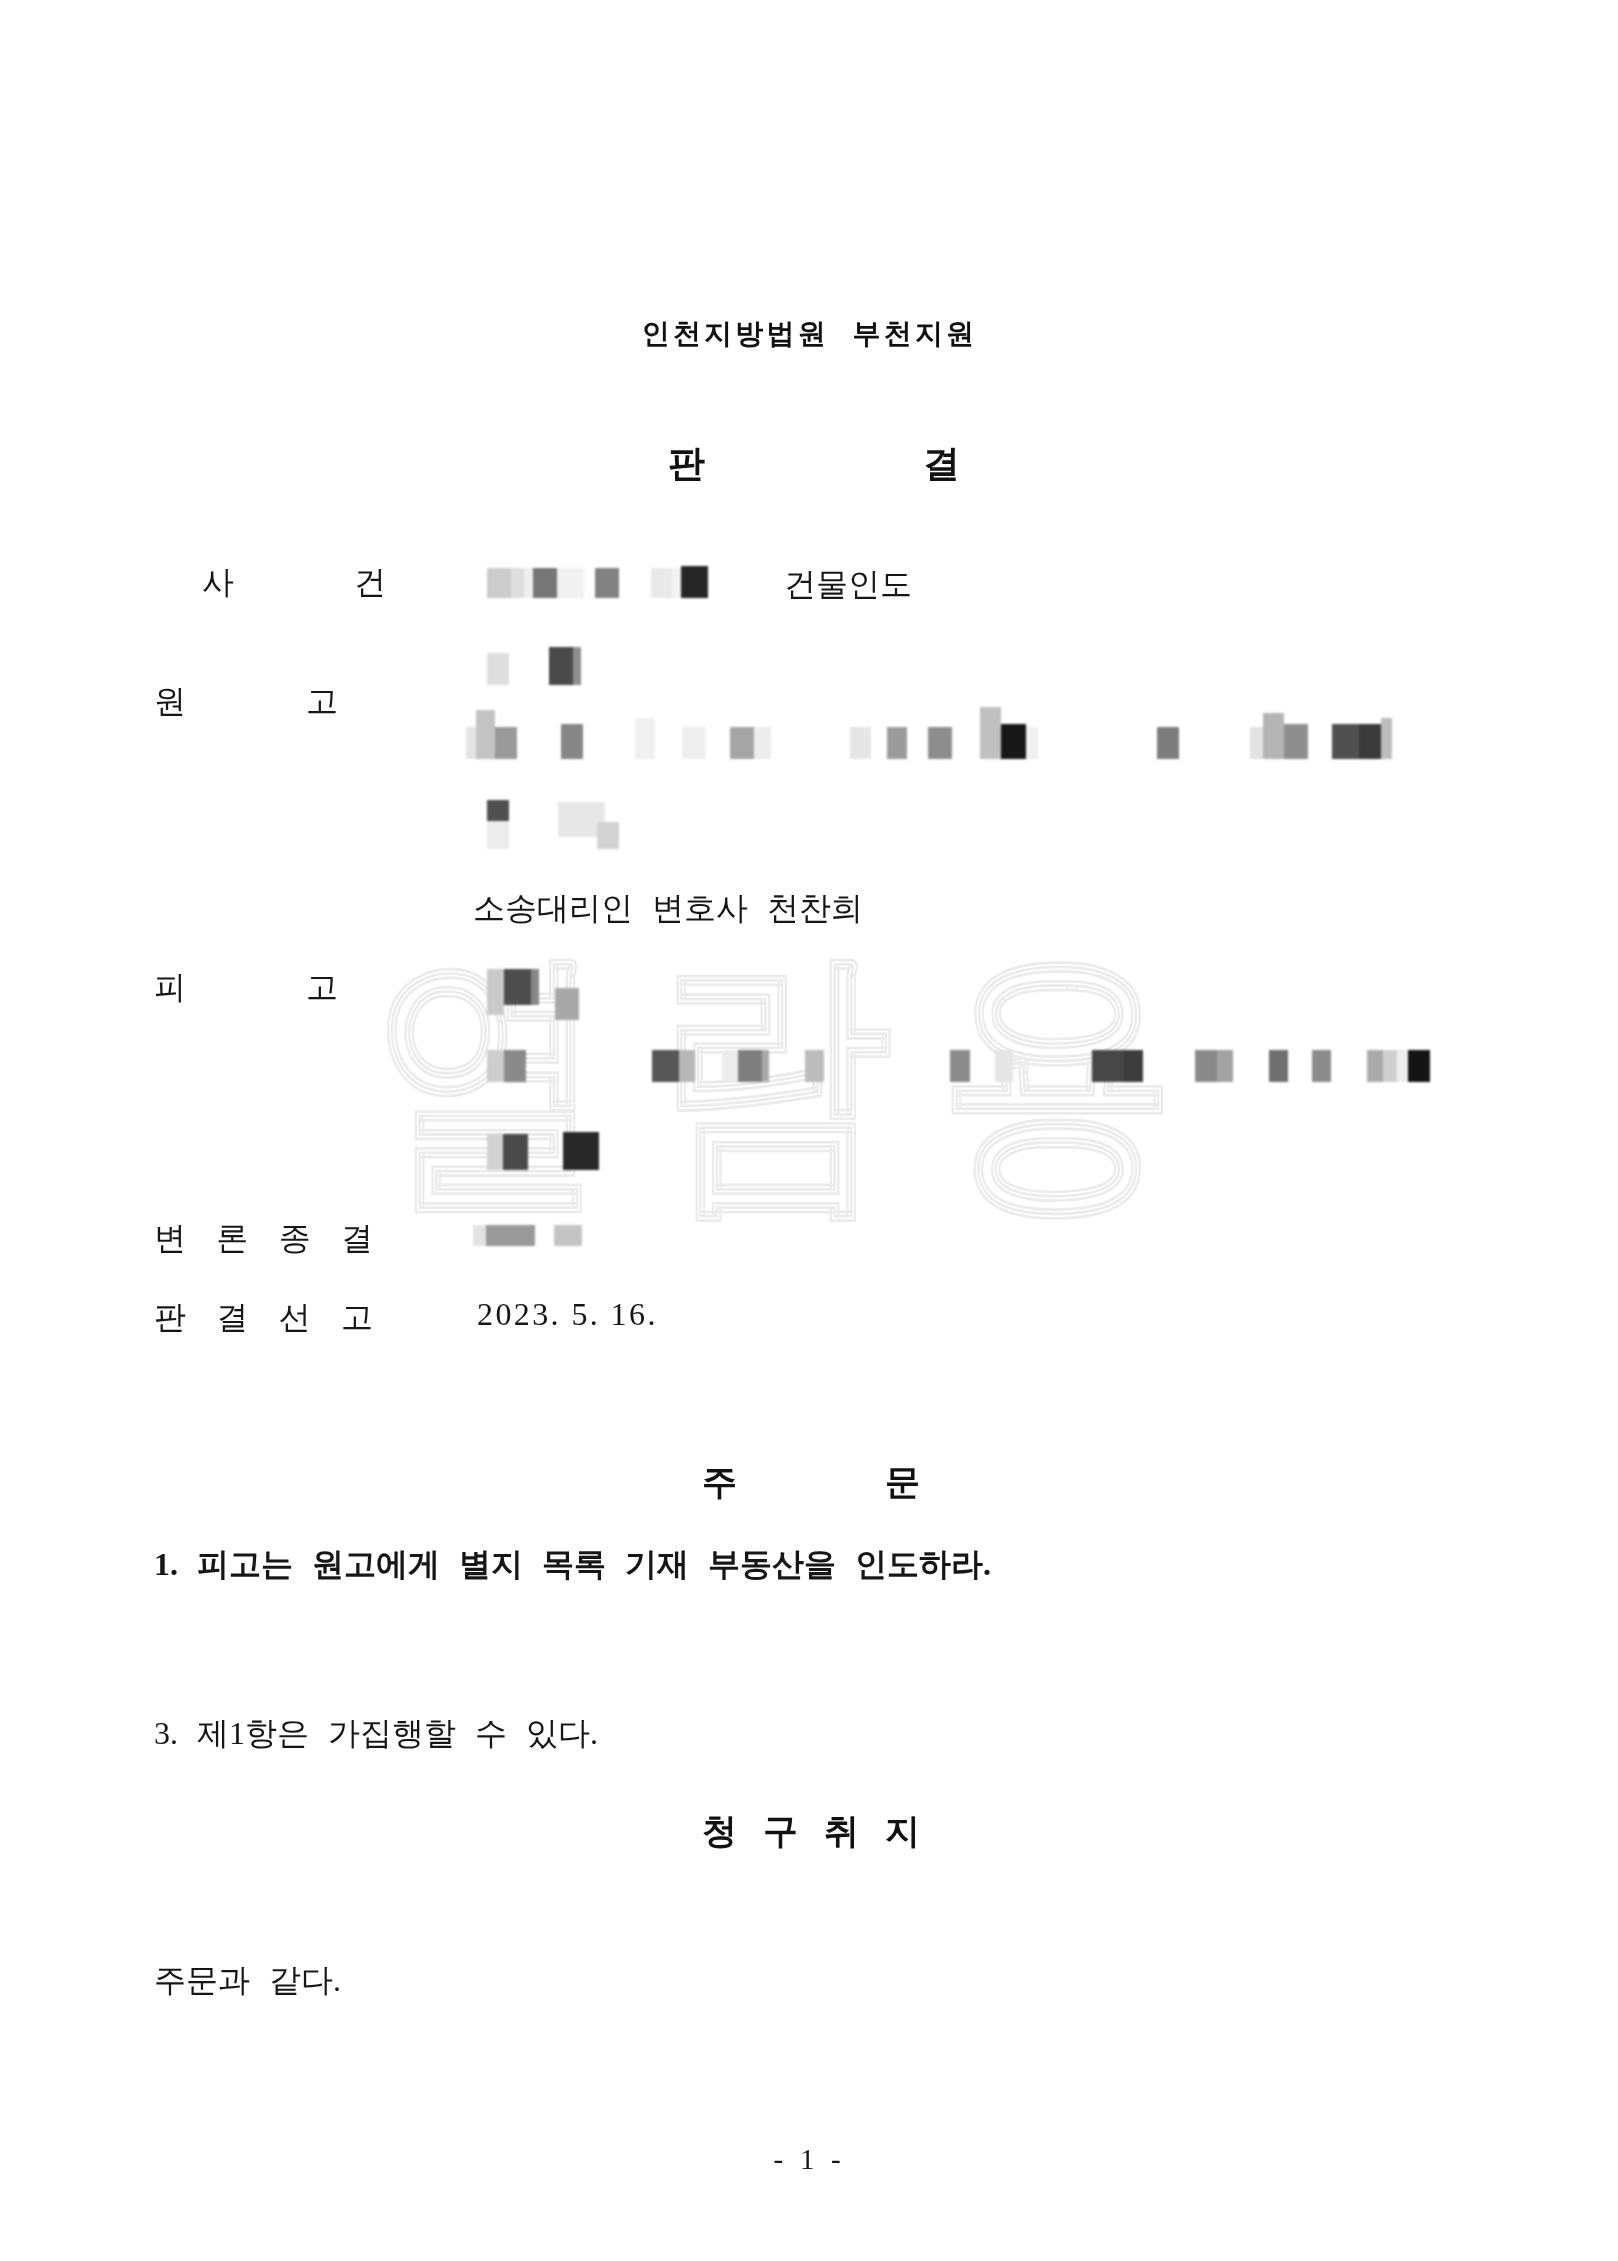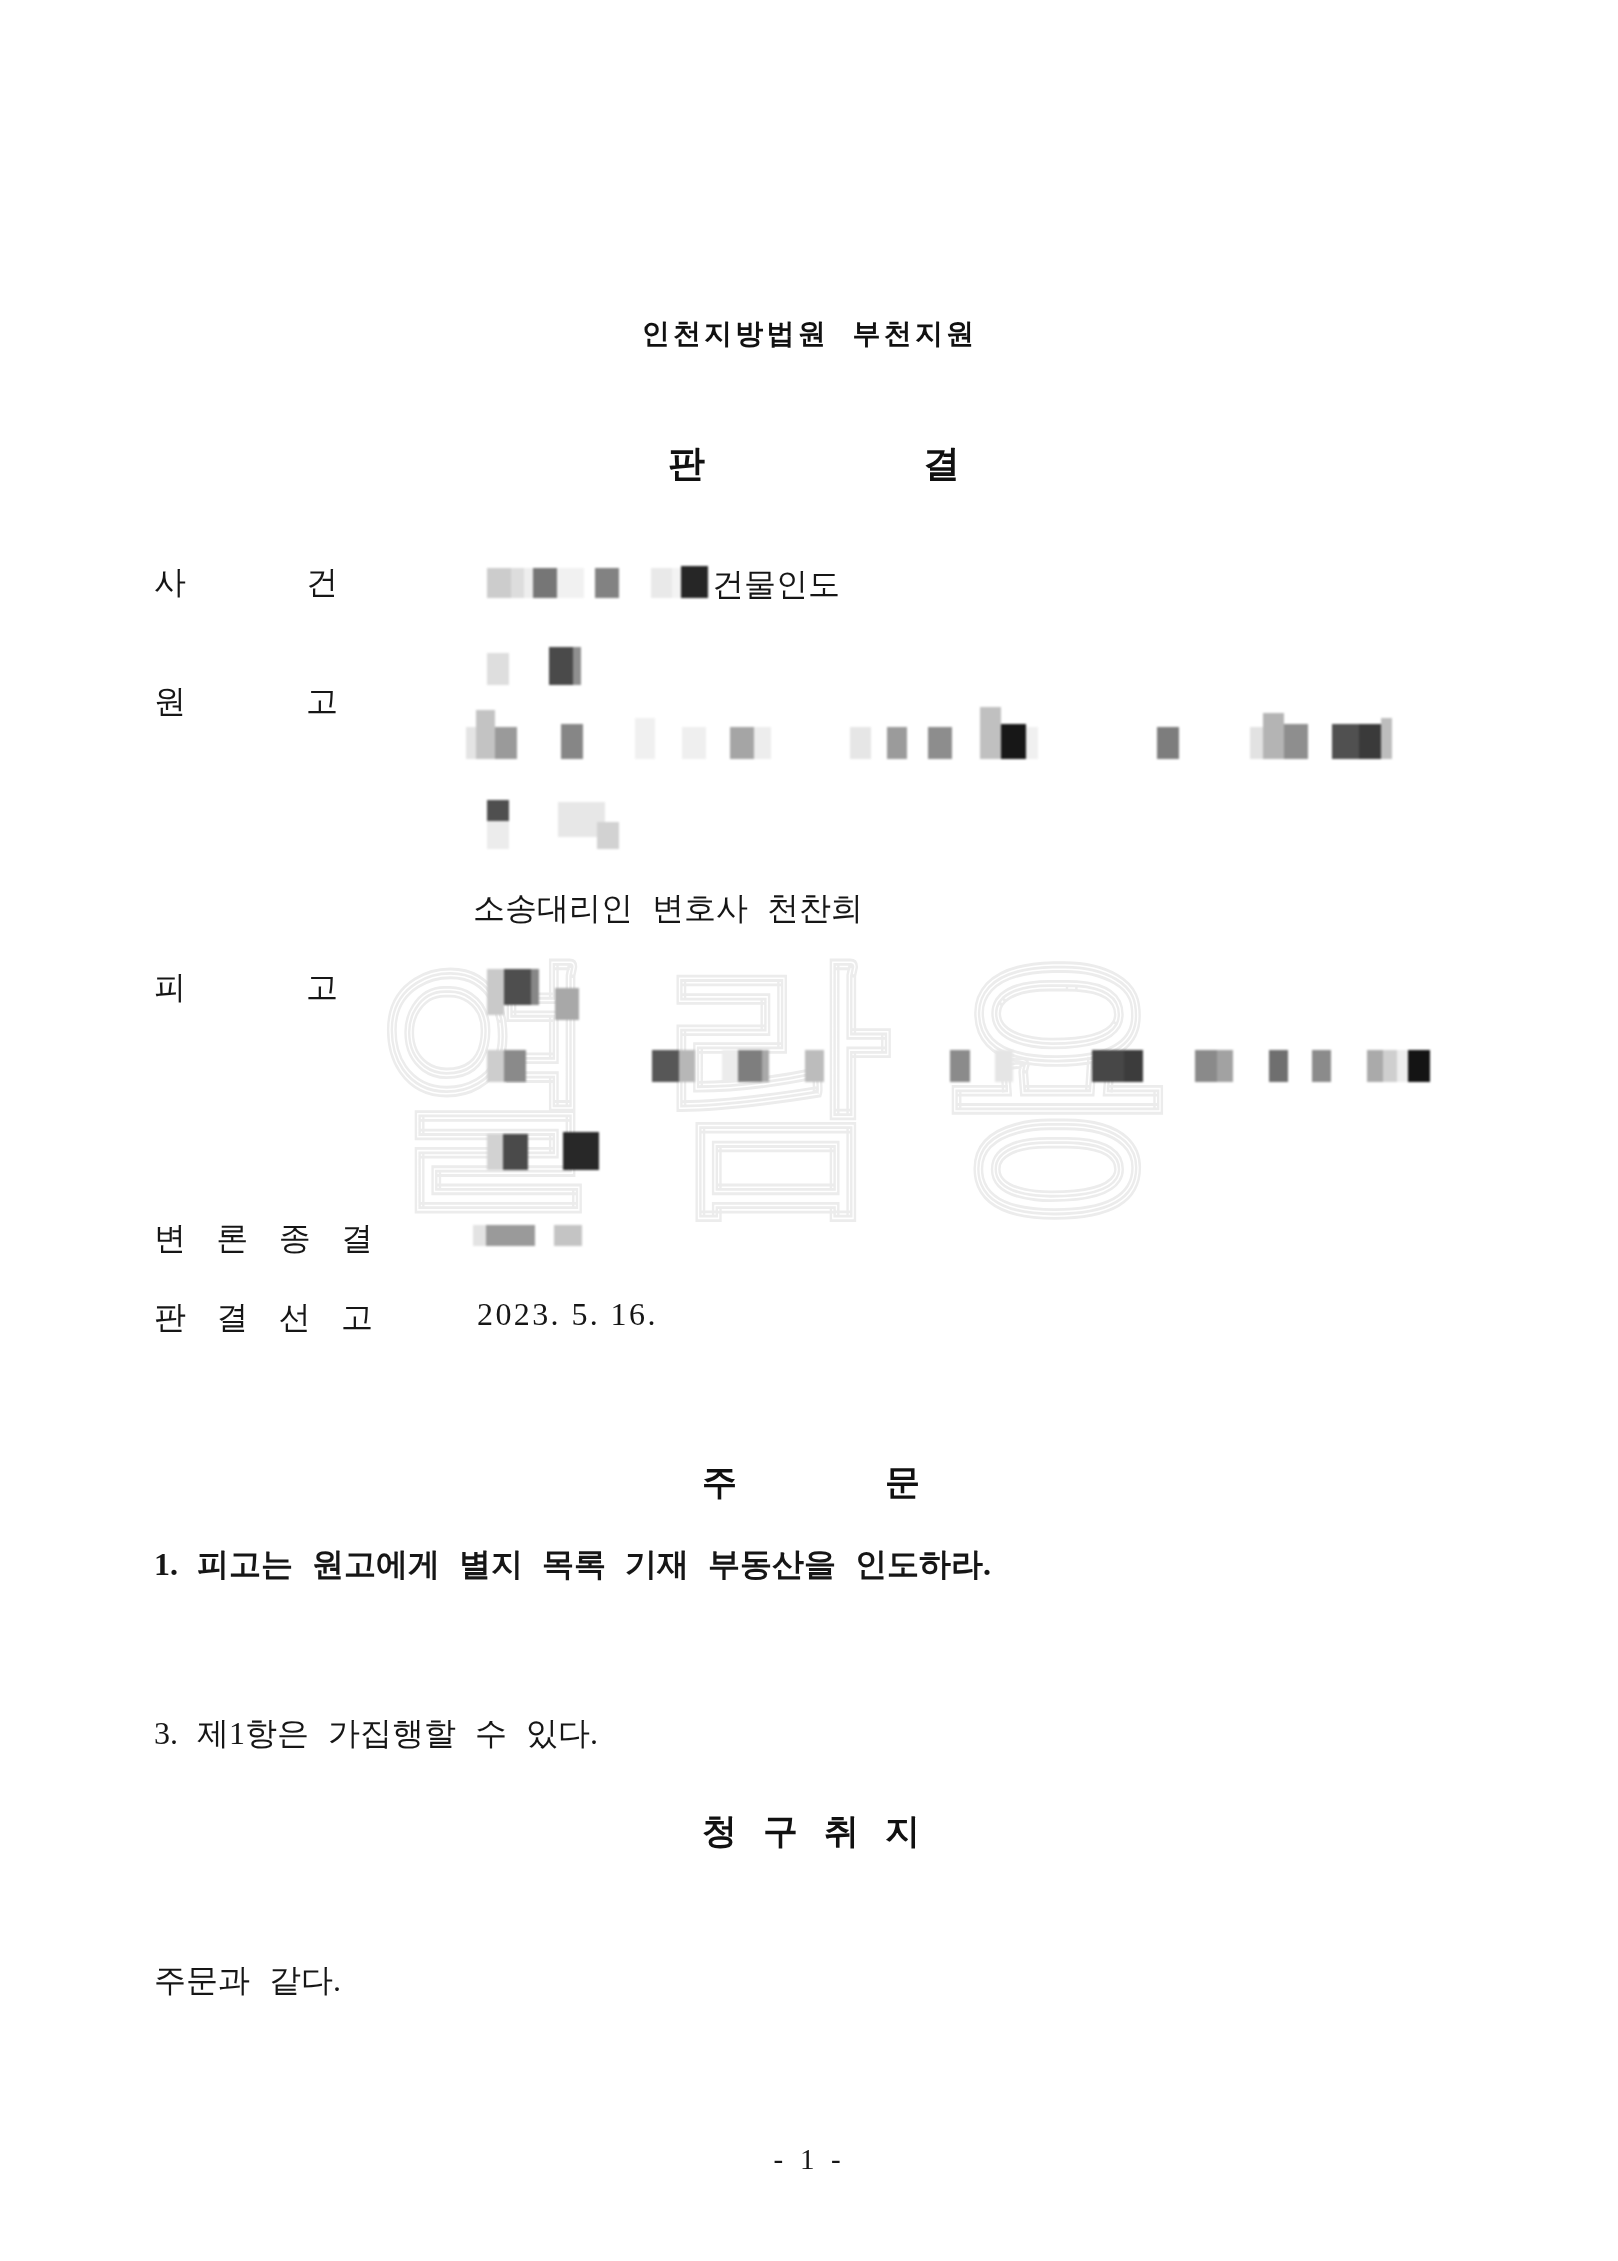--- a/index.html
+++ b/index.html
@@ -81,33 +81,33 @@
 <body>
 
 <div class="page">
 
   <div class="watermark" style="-webkit-text-stroke: 2.4px rgb(236, 236, 236);">열람용</div>
 
   <div class="layer court-title">인천지방법원 부천지원</div>
 
   <div class="layer doc-title">판 결</div>
 
-  <div class="layer f-label w2" style="top:561px;">사 건</div>
+  <div class="layer f-label w2" style="top:561px;margin-left:48px;">사 건</div>
   <div class="layer redaction align-end" style="left:487px;top:566px;">
       <div class="rcell" style="width: 24px; height: 30px; background: rgb(204, 204, 204);"></div>
       <div class="rcell" style="width: 12.6px; height: 30px; background: rgb(221, 221, 221);"></div>
       <div class="rcell" style="width: 9.5px; height: 30px; background: rgb(238, 238, 238);"></div>
       <div class="rcell" style="width: 24px; height: 30px; background: rgb(118, 118, 118);"></div>
       <div class="rcell" style="width: 27px; height: 30px; background: rgb(241, 241, 241);"></div>
       <div class="rcell" style="width: 24px; height: 30px; background: rgb(130, 130, 130); margin-left: 11px;"></div>
       <div class="rcell" style="width: 20.5px; height: 30px; background: rgb(233, 233, 233); margin-left: 32px;"></div>
       <div class="rcell" style="width: 9.5px; height: 30px; background: rgb(243, 243, 243);"></div>
       <div class="rcell" style="width: 27px; height: 32px; background: rgb(38, 38, 38);"></div>
     </div>
-  <div class="layer value-text" style="left:712px;top:563px;">건물인도</div>
+  <div class="layer value-text" style="left:784px;top:563px;">건물인도</div>
 
   <div class="layer f-label w2" style="top:680px;font-family:Liberation Serif, serif;">원 고</div>
   <div class="layer redaction align-end" style="left:487px;top:647px;">
       <div class="rcell" style="width: 22px; height: 32px; background: rgb(222, 222, 222);"></div>
       <div class="rcell" style="width: 24px; height: 38px; background: rgb(74, 74, 74); margin-left: 40px;"></div>
       <div class="rcell" style="width: 8px; height: 38px; background: rgb(143, 143, 143);"></div>
     </div>
 
   <div class="layer redaction align-end" style="left:466px;top:707px;min-height:52px;">
       <div class="rcell" style="width: 9.5px; height: 32px; background: rgb(228, 228, 228);"></div>

